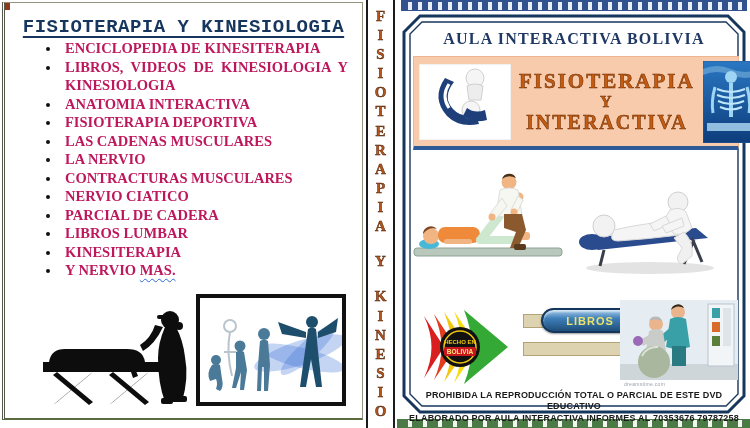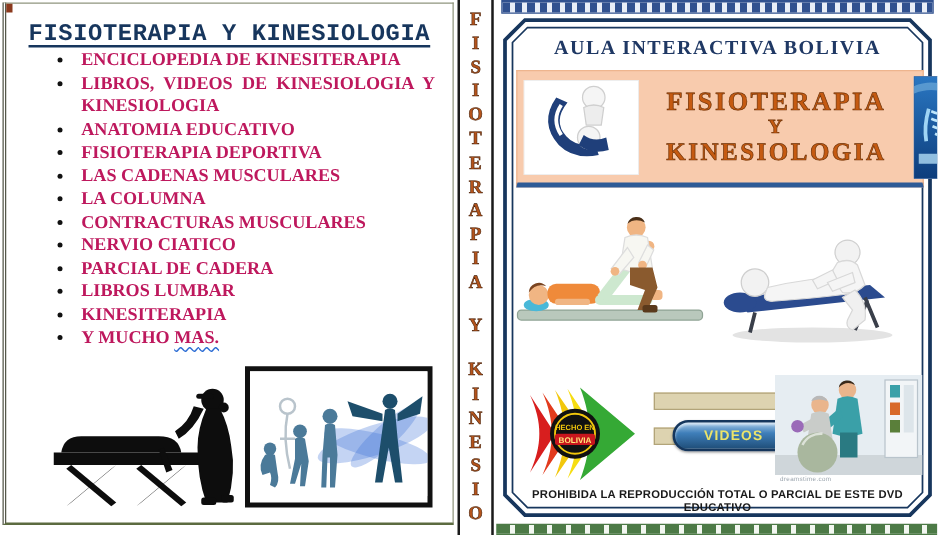--- a/index.html
+++ b/index.html
@@ -58,21 +58,21 @@
   .right-frame { position: absolute; left: 402px; top: 14px; width: 344px; height: 400px; background: #fff; }
   .frame-svg { position: absolute; left: 0; top: 0; }
 
   .ri-header {
     position: absolute; left: 0; top: 16px; width: 100%; text-align: center;
     font-weight: bold; font-size: 16px; color: #1f3864; letter-spacing: 1.2px;
   }
   .peach-box {
     position: absolute; left: 11px; top: 42px; width: 326px; height: 94px;
     background: #f8cbad; border: 1px solid #eeb58e; border-bottom: 4px solid #2e5b97;
-    display: flex; align-items: center; padding: 4px 5px; gap: 22px;
+    display: flex; align-items: center; padding: 4px 5px; gap: 8px;
   }
   .cover-title { flex: 1; text-align: center; color: #c55a11; font-weight: bold;
     -webkit-text-stroke: .55px #6e3207; letter-spacing: 2px; line-height: 1.15; }
   .cover-line1 { font-size: 21px; }
   .cover-line2 { font-size: 16px; }
   .cover-line3 { font-size: 20px; }
   .mini-img { background: #fff; flex: 0 0 auto; }
 
   .illus { position: absolute; }
 
@@ -107,30 +107,30 @@
 <body>
 
 <div id="canvas">
 
   <div class="left-panel">
     <div class="corner-mark"></div>
     <div class="left-title">FISIOTERAPIA Y KINESIOLOGIA</div>
     <ul class="left-list">
       <li>ENCICLOPEDIA DE KINESITERAPIA</li>
       <li>LIBROS, VIDEOS DE KINESIOLOGIA Y KINESIOLOGIA</li>
-      <li>ANATOMIA EDUCATIVO</li>
+      <li>ANATOMIA INTERACTIVA</li>
       <li>FISIOTERAPIA DEPORTIVA</li>
       <li>LAS CADENAS MUSCULARES</li>
-      <li>LA COLUMNA</li>
+      <li>LA NERVIO</li>
       <li>CONTRACTURAS MUSCULARES</li>
       <li>NERVIO CIATICO</li>
       <li>PARCIAL DE CADERA</li>
       <li>LIBROS LUMBAR</li>
       <li>KINESITERAPIA</li>
-      <li><span>Y MUCHO </span><span class="wavy">MAS.</span></li>
+      <li><span>Y NERVIO </span><span class="wavy">MAS.</span></li>
     </ul>
 
     <div class="left-images">
 
       <svg width="150" height="108" viewBox="0 0 150 108">
         <g fill="#0d0d0d" stroke="none">
           <rect x="4" y="64" width="118" height="10"></rect>
           <path d="M18,74 L54,104 L50,107 L14,77 Z"></path>
           <path d="M54,74 L18,104 L14,107 L50,77 Z"></path>
           <path d="M74,74 L110,104 L106,107 L70,77 Z"></path>
@@ -222,21 +222,21 @@
         <path d="M30,20 q-8,12 0,24" stroke="#ffffff" stroke-width="3" fill="none"></path>
         <path d="M38,16 q-8,14 2,26" stroke="#ffffff" stroke-width="2" fill="none"></path>
         <circle cx="56" cy="14" r="9" fill="#f5f5f5" stroke="#cfcfcf"></circle>
         <path d="M48,22 q8,-4 16,0 l-2,14 h-12 z" fill="#ededed" stroke="#cfcfcf"></path>
         <circle cx="52" cy="46" r="9" fill="#f5f5f5" stroke="#cfcfcf"></circle>
         <path d="M44,52 q10,8 24,4 l-2,-10 q-10,4 -18,-2 z" fill="#1f3f7a"></path>
       </svg>
       <div class="cover-title">
         <div class="cover-line1">FISIOTERAPIA</div>
         <div class="cover-line2">Y</div>
-        <div class="cover-line3">KINESIOLOGIA</div>
+        <div class="cover-line3">INTERACTIVA</div>
       </div>
       <svg class="mini-img" width="56" height="82" viewBox="0 0 56 82">
         <defs>
           <linearGradient id="skel" x1="0" y1="0" x2="0" y2="1">
             <stop offset="0" stop-color="#2a77c2"></stop>
               <stop offset="1" stop-color="#0d3d7c"></stop>
           </linearGradient>
         </defs>
         <rect width="56" height="82" fill="url(#skel)" stroke="#2e5b97"></rect>
         <path d="M0,8 q14,-6 28,0 t28,0 v6 q-14,6 -28,0 t-28,0 z" fill="#7fb8e0" opacity="0.55"></path>
@@ -302,24 +302,24 @@
       <circle cx="40" cy="41" r="20" fill="#111"></circle>
       <circle cx="40" cy="41" r="16" fill="none" stroke="#f2c70c" stroke-width="1.5"></circle>
       <text x="40" y="38" text-anchor="middle" font-size="6" font-weight="bold" fill="#f2c70c" font-family="Liberation Sans, sans-serif">HECHO EN</text>
       <rect x="24" y="41" width="32" height="9" rx="2" fill="#c8161d"></rect>
       <text x="40" y="48" text-anchor="middle" font-size="6.5" font-weight="bold" fill="#ffe77a" font-family="Liberation Sans, sans-serif">BOLIVIA</text>
     </svg>
 
     <div class="menu-stack">
       <div class="menu-row">
         <div class="menu-bar"></div>
+        <div class="menu-btn">LIBROS</div>
       </div>
       <div class="menu-row">
         <div class="menu-bar"></div>
-        <div class="menu-btn">VIDEOS</div>
       </div>
     </div>
 
     <div class="photo-box">
       <svg width="118" height="80" viewBox="0 0 118 80">
         <rect width="118" height="80" fill="#e6edf2"></rect>
         <rect y="64" width="118" height="16" fill="#cfd6da"></rect>
         <rect x="88" y="4" width="26" height="62" fill="#f2f5f7" stroke="#b9c4cc"></rect>
         <rect x="92" y="8" width="8" height="10" fill="#3aa0a8"></rect>
         <rect x="92" y="22" width="8" height="10" fill="#d86a2a"></rect>
@@ -336,15 +336,16 @@
         <path d="M31,34 L20,40 L23,46 L33,41 Z" fill="#c9ccc9"></path>
         <circle cx="18" cy="41" r="5" fill="#9a6ab8"></circle>
         <circle cx="34" cy="62" r="16" fill="#a9b79e"></circle>
         <path d="M22,56 a16,16 0 0 1 16,-9" stroke="#ffffff" stroke-width="2" fill="none" opacity="0.6"></path>
       </svg>
       <div class="photo-watermark">dreamstime.com</div>
     </div>
 
     <div class="ri-footer">
       <div>PROHIBIDA LA REPRODUCCIÓN TOTAL O PARCIAL DE ESTE DVD EDUCATIVO</div>
+      <div>ELABORADO POR AULA INTERACTIVA INFORMES AL 70353676 79787258</div>
     </div>
   </div>
 </div>
 
 </body></html>

